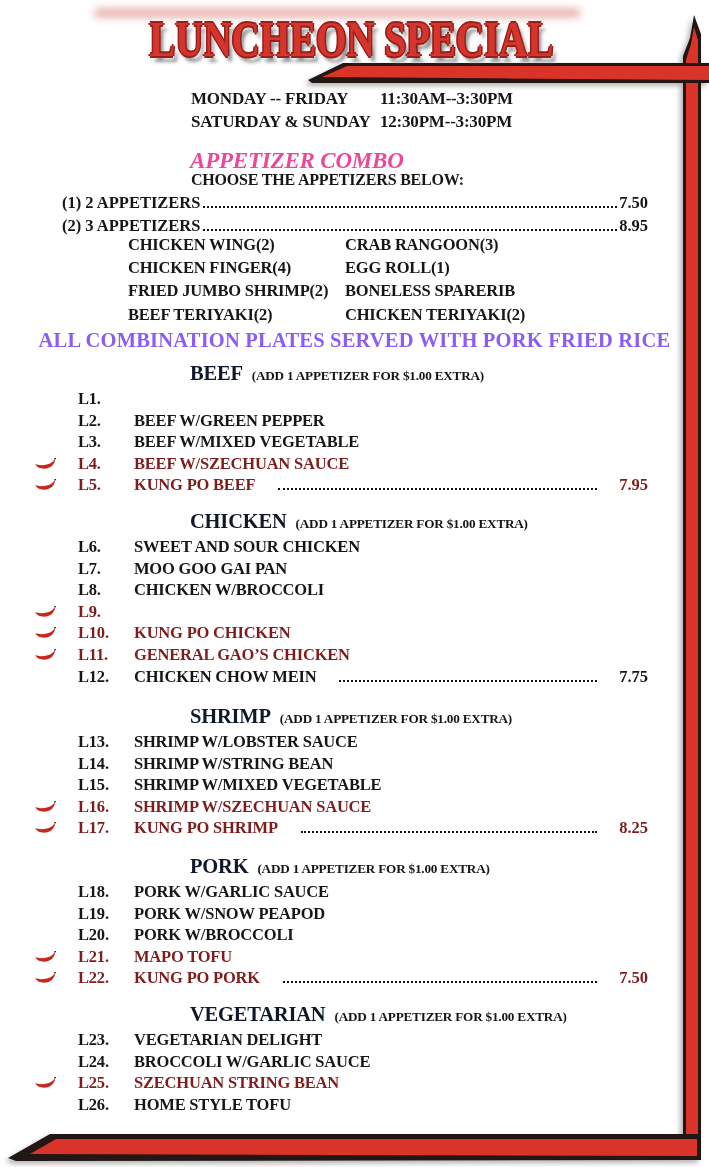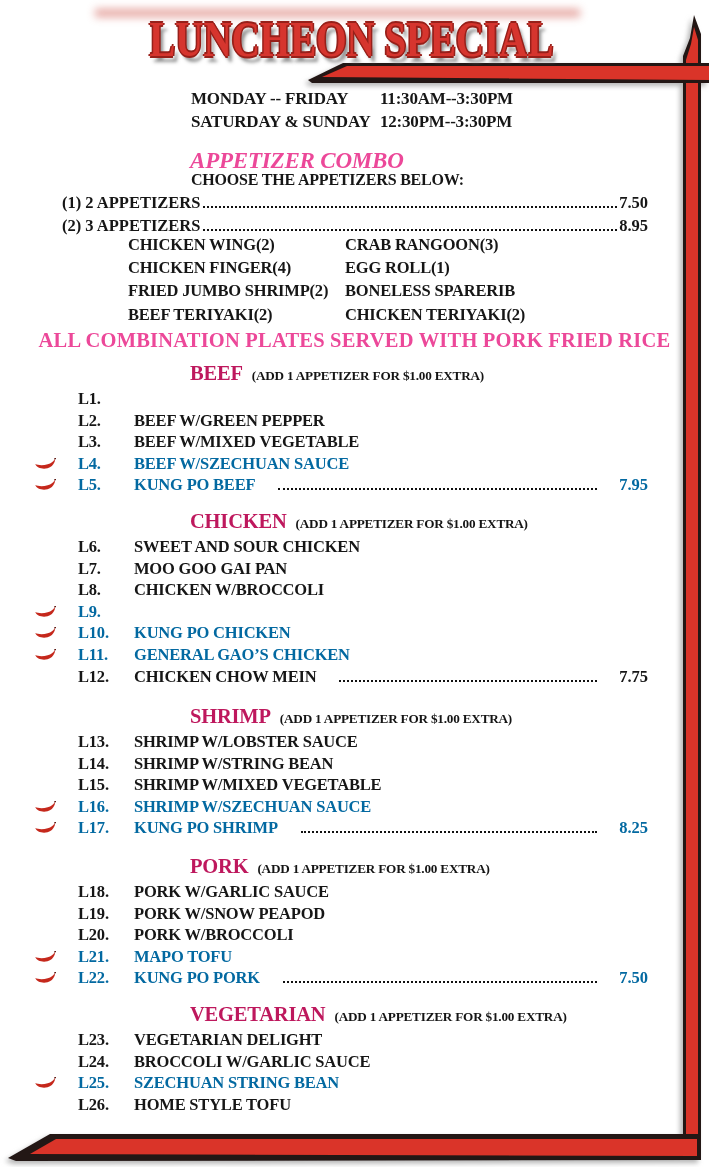--- a/index.html
+++ b/index.html
@@ -27,31 +27,31 @@
   
   .app-heading{position:absolute;top:148px;left:190px;font-size:23px;color:#ec4899;letter-spacing:-0.2px;font-style:italic;}
   .app-sub{position:absolute;top:171px;left:191px;font-size:16px;letter-spacing:-0.2px;}
   .options{position:absolute;top:192px;left:62px;width:586px;}
   .option-row{display:flex;align-items:baseline;font-size:16.5px;line-height:22.8px;height:22.8px;}
   .dots{flex:1;border-bottom:2.4px dotted #111;margin:0 2px 4px 3px;min-width:20px;}
   .choices{position:absolute;top:233px;left:128px;display:grid;grid-template-columns:217px auto;
            font-size:16.5px;line-height:23.2px;letter-spacing:-0.2px;}
   
   .banner{position:absolute;top:329px;left:0;width:100%;text-align:center;font-size:20.5px;
-          color:#ec4899;letter-spacing:0.2px;white-space:nowrap;}
+          color:#8b5cf6;letter-spacing:0.2px;white-space:nowrap;}
   
   .section{position:absolute;left:34px;width:614px;}
   .section-header{display:flex;align-items:baseline;gap:9px;margin-left:156px;height:26px;}
-  .section-name{font-size:20.5px;color:#be185d;letter-spacing:-0.2px;text-align:right;}
+  .section-name{font-size:20.5px;color:#0f172a;letter-spacing:-0.2px;text-align:right;}
   .section-note{font-size:13.2px;color:#151515;letter-spacing:-0.2px;}
   .item{display:flex;align-items:baseline;font-size:16.5px;line-height:21.6px;height:21.6px;
         letter-spacing:-0.2px;white-space:nowrap;gap:20px;}
   .chili-slot{flex:0 0 24px;width:24px;align-self:center;display:flex;align-items:center;}
   .code{flex:0 0 36px;}
-  .spicy{color:#0369a1;}
+  .spicy{color:#7f1d1d;}
   .price{letter-spacing:0;}
 </style>
 </head>
 <body>
 
 <div class="page">
 
   <svg class="deco" viewBox="0 0 709 1167" xmlns="http://www.w3.org/2000/svg">
 
     <g>

